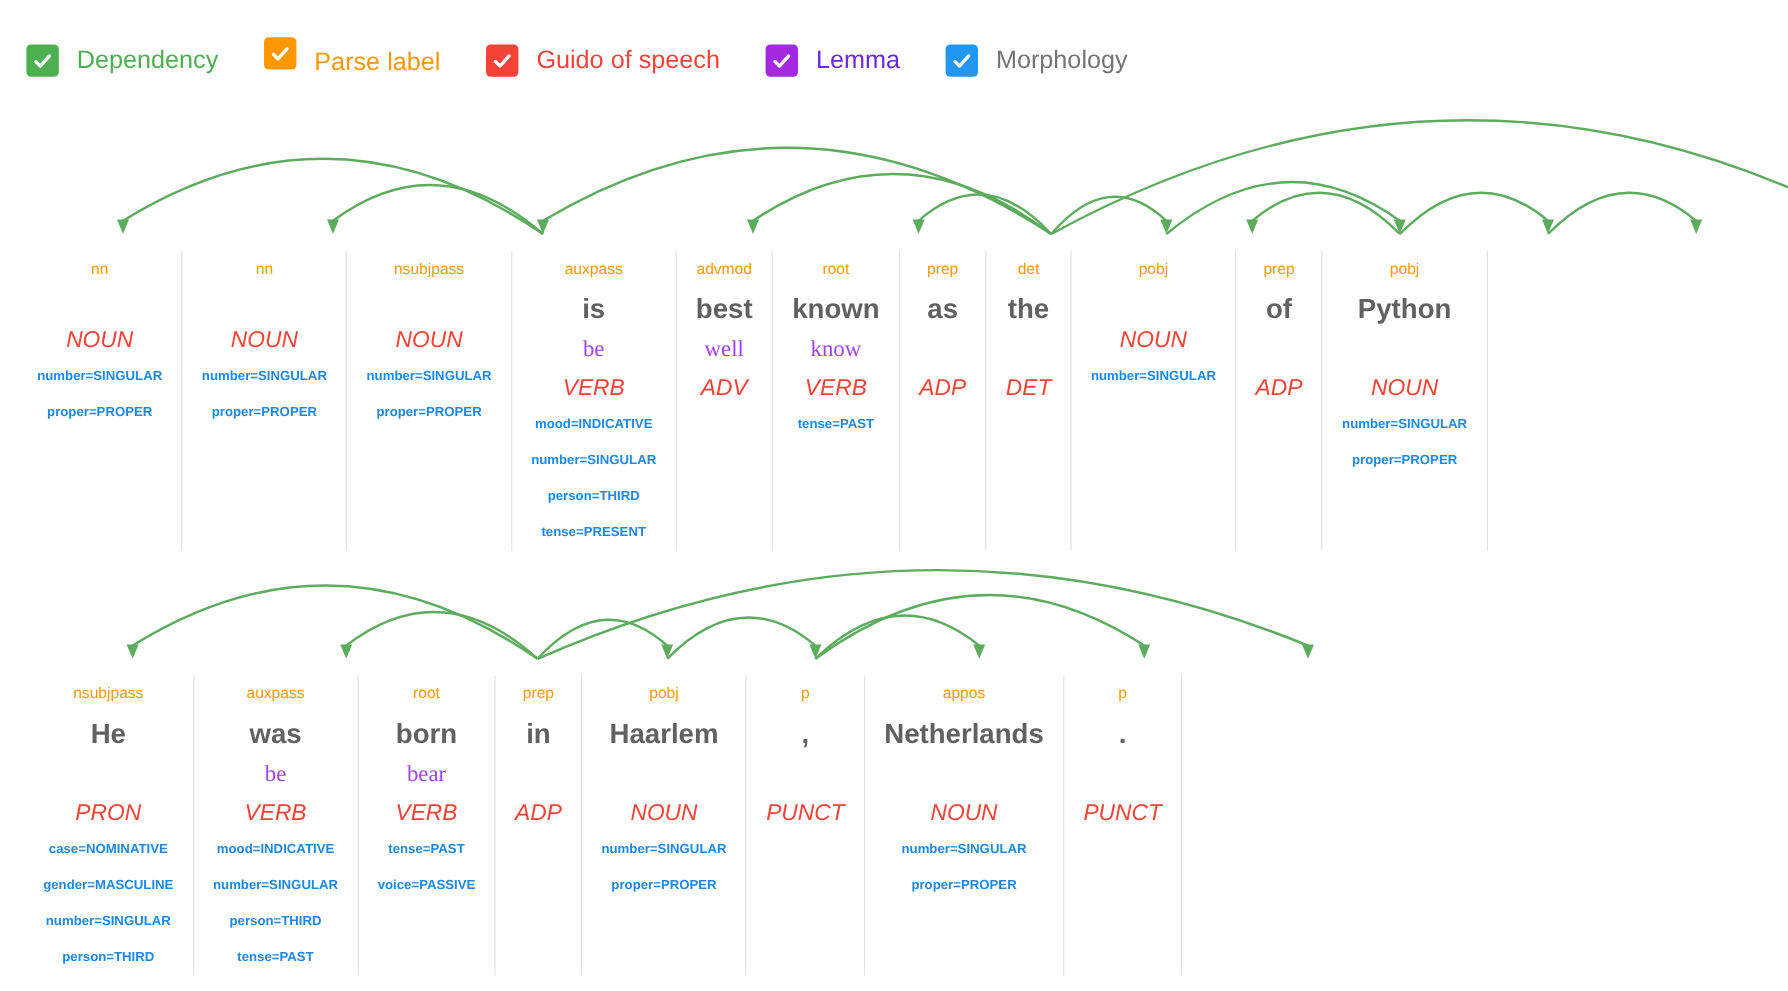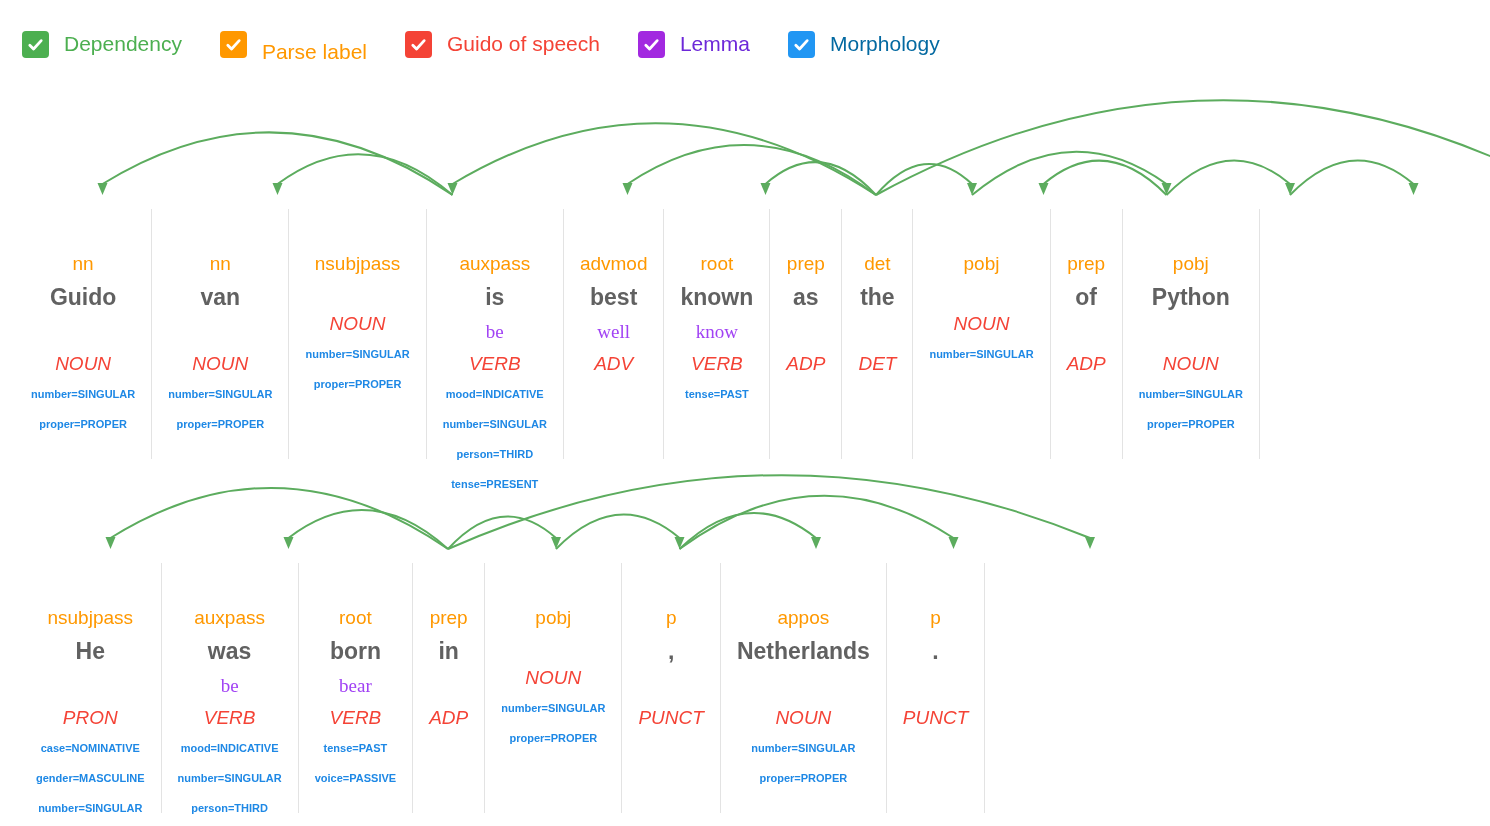--- a/index.html
+++ b/index.html
@@ -4,21 +4,21 @@
 <style>
   * { box-sizing: border-box; }
   html, body { margin: 0; padding: 0; }
   body {
     width: 1490px; height: 826px; overflow: hidden;
     background: #ffffff;
     font-family: "Liberation Sans", sans-serif;
   }
 
   
-  .controls { display: flex; align-items: center; gap: 38px; padding: 24px 0 0 22px; }
+  .controls { display: flex; align-items: flex-end; gap: 38px; padding: 24px 0 0 22px; }
   .control { display: flex; align-items: center; gap: 15px; font-size: 21px; cursor: pointer; user-select: none; }
   .checkbox {
     width: 27px; height: 27px; border-radius: 4px; flex: none;
     display: inline-flex; align-items: center; justify-content: center;
   }
   .checkbox svg { width: 21px; height: 21px; display: block; }
 
   
   .sentences { margin-top: 33px; }
   .sentence { position: relative; white-space: nowrap; }
@@ -27,21 +27,21 @@
   .sentence:nth-child(2) { padding-left: 20px; }
   .arcs { display: block; }
   .sentence:nth-child(1) .arcs { height: 112px; }
   .sentence:nth-child(2) .arcs { height: 91px; }
 
   .tokens { display: inline-flex; align-items: stretch; }
   .token {
     height: 250px; padding: 0 16px; text-align: center; white-space: nowrap;
     border-right: 1px solid var(--c-divider, #e3e3e3);
   }
-  .t-label { height: 30px; line-height: 30px; font-size: 19px; color: var(--c-label, #FF9800); margin-top: 40px; }
+  .t-label { height: 30px; line-height: 30px; font-size: 13px; color: var(--c-label, #FF9800); }
   .t-word  { height: 40px; line-height: 37px; font-size: 23px; font-weight: 700; color: var(--c-word, #616161); }
   .t-lemma { height: 30px; line-height: 26px; font-size: 19px; color: var(--c-lemma, #A142F4); font-family: Liberation Serif, serif; }
   .t-pos   { height: 30px; line-height: 30px; font-size: 19px; color: var(--c-pos, #F44336); font-style: italic; }
   .t-morph { height: 30px; line-height: 30px; font-size: 11px; font-weight: 700; color: var(--c-morph, #1E88E5); }
 </style>
 </head>
 <body>
 
 <div class="controls">
     <label class="control">
@@ -75,21 +75,21 @@
         </svg>
       </span>
       <span class="control-label" style="color: #6d28d9;">Lemma</span>
     </label>
     <label class="control">
       <span class="checkbox" style="background: rgb(33, 150, 243);">
         <svg viewBox="0 0 24 24">
           <path d="M5.5 12.8l4.3 4.4 8.7-9.6" fill="none" stroke="#ffffff" stroke-width="3.2" stroke-linecap="round" stroke-linejoin="round"></path>
         </svg>
       </span>
-      <span class="control-label" style="color: #0369a1;">Morphology</span>
+      <span class="control-label" style="color: #737373;">Morphology</span>
     </label>
   </div>
 <div class="sentences">
     <div class="sentence"><svg class="arcs" width="1585" height="112" viewBox="0 0 1585 112">
         <path d="M 437.5 98 Q 262.5 -21.5 87.5 87" fill="none" stroke="#5CAC5E" stroke-width="2"></path>
         <polygon points="82.5,86 92.5,86 87.5,98" fill="#5CAC5E"></polygon>
         <path d="M 437.5 98 Q 350.0 22.3 262.5 87" fill="none" stroke="#5CAC5E" stroke-width="2"></path>
         <polygon points="257.5,86 267.5,86 262.5,98" fill="#5CAC5E"></polygon>
         <path d="M 861.0 98 Q 649.3 -39.9 437.5 87" fill="none" stroke="#5CAC5E" stroke-width="2"></path>
         <polygon points="432.5,86 442.5,86 437.5,98" fill="#5CAC5E"></polygon>
@@ -105,29 +105,27 @@
         <polygon points="1023.5,86 1033.5,86 1028.5,98" fill="#5CAC5E"></polygon>
         <path d="M 1151.5 98 Q 1213.3 35.1 1275.0 87" fill="none" stroke="#5CAC5E" stroke-width="2"></path>
         <polygon points="1270,86 1280,86 1275,98" fill="#5CAC5E"></polygon>
         <path d="M 1275.0 98 Q 1336.8 35.1 1398.5 87" fill="none" stroke="#5CAC5E" stroke-width="2"></path>
         <polygon points="1393.5,86 1403.5,86 1398.5,98" fill="#5CAC5E"></polygon>
         <path d="M 861.0 98 Q 1198.0 -86.0 1535.0 87" fill="none" stroke="#5CAC5E" stroke-width="2"></path>
         <polygon points="1530,86 1540,86 1535,98" fill="#5CAC5E"></polygon>
       </svg><div class="tokens">
         <div class="token">
           <div class="t-label">nn</div>
-          <div class="t-word">Guido</div>
           <div class="t-lemma"></div>
           <div class="t-pos">NOUN</div>
           <div class="t-morph">number=SINGULAR</div>
           <div class="t-morph">proper=PROPER</div>
         </div>
         <div class="token">
           <div class="t-label">nn</div>
-          <div class="t-word">van</div>
           <div class="t-lemma"></div>
           <div class="t-pos">NOUN</div>
           <div class="t-morph">number=SINGULAR</div>
           <div class="t-morph">proper=PROPER</div>
         </div>
         <div class="token">
           <div class="t-label">nsubjpass</div>
           <div class="t-lemma"></div>
           <div class="t-pos">NOUN</div>
           <div class="t-morph">number=SINGULAR</div>
@@ -234,20 +232,21 @@
           <div class="t-morph">voice=PASSIVE</div>
         </div>
         <div class="token">
           <div class="t-label">prep</div>
           <div class="t-word">in</div>
           <div class="t-lemma"></div>
           <div class="t-pos">ADP</div>
         </div>
         <div class="token">
           <div class="t-label">pobj</div>
+          <div class="t-word">Haarlem</div>
           <div class="t-lemma"></div>
           <div class="t-pos">NOUN</div>
           <div class="t-morph">number=SINGULAR</div>
           <div class="t-morph">proper=PROPER</div>
         </div>
         <div class="token">
           <div class="t-label">p</div>
           <div class="t-word">,</div>
           <div class="t-lemma"></div>
           <div class="t-pos">PUNCT</div>

